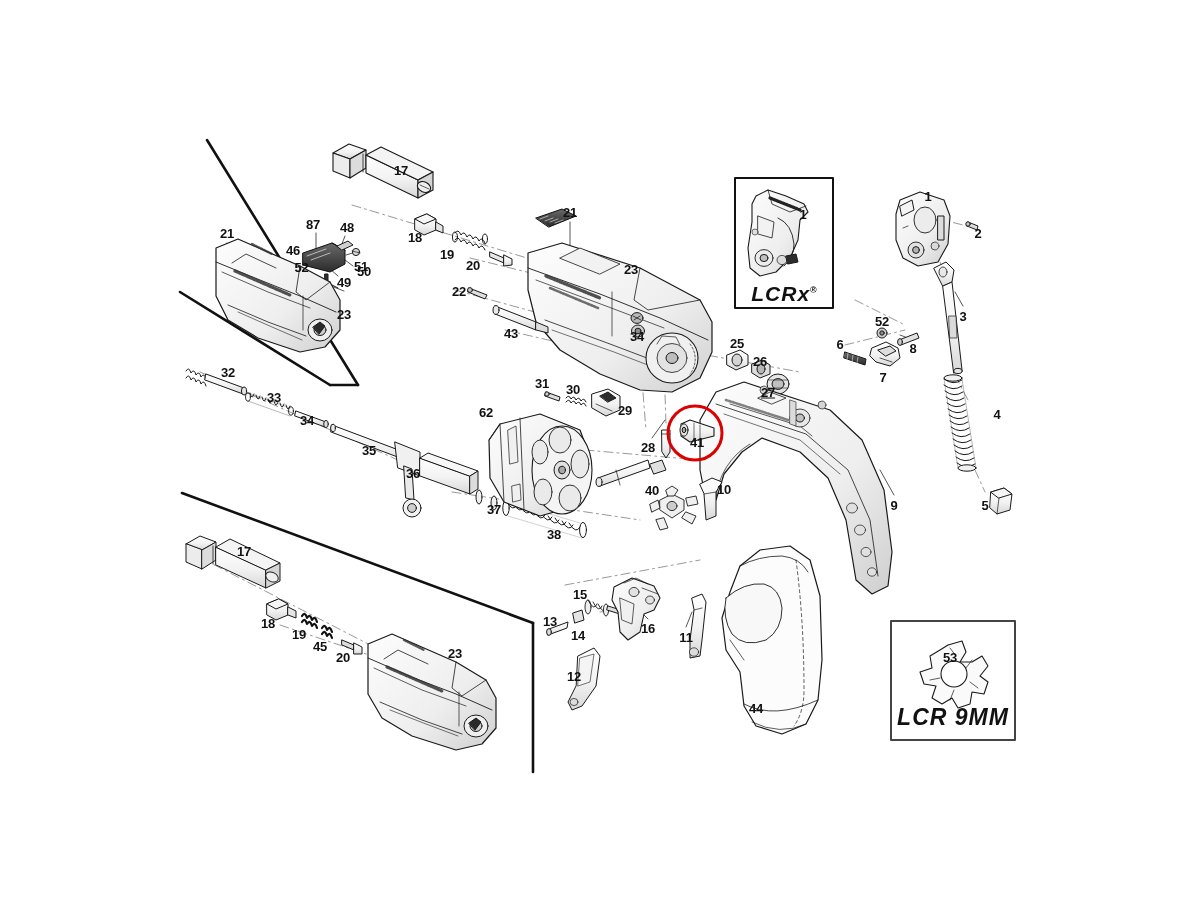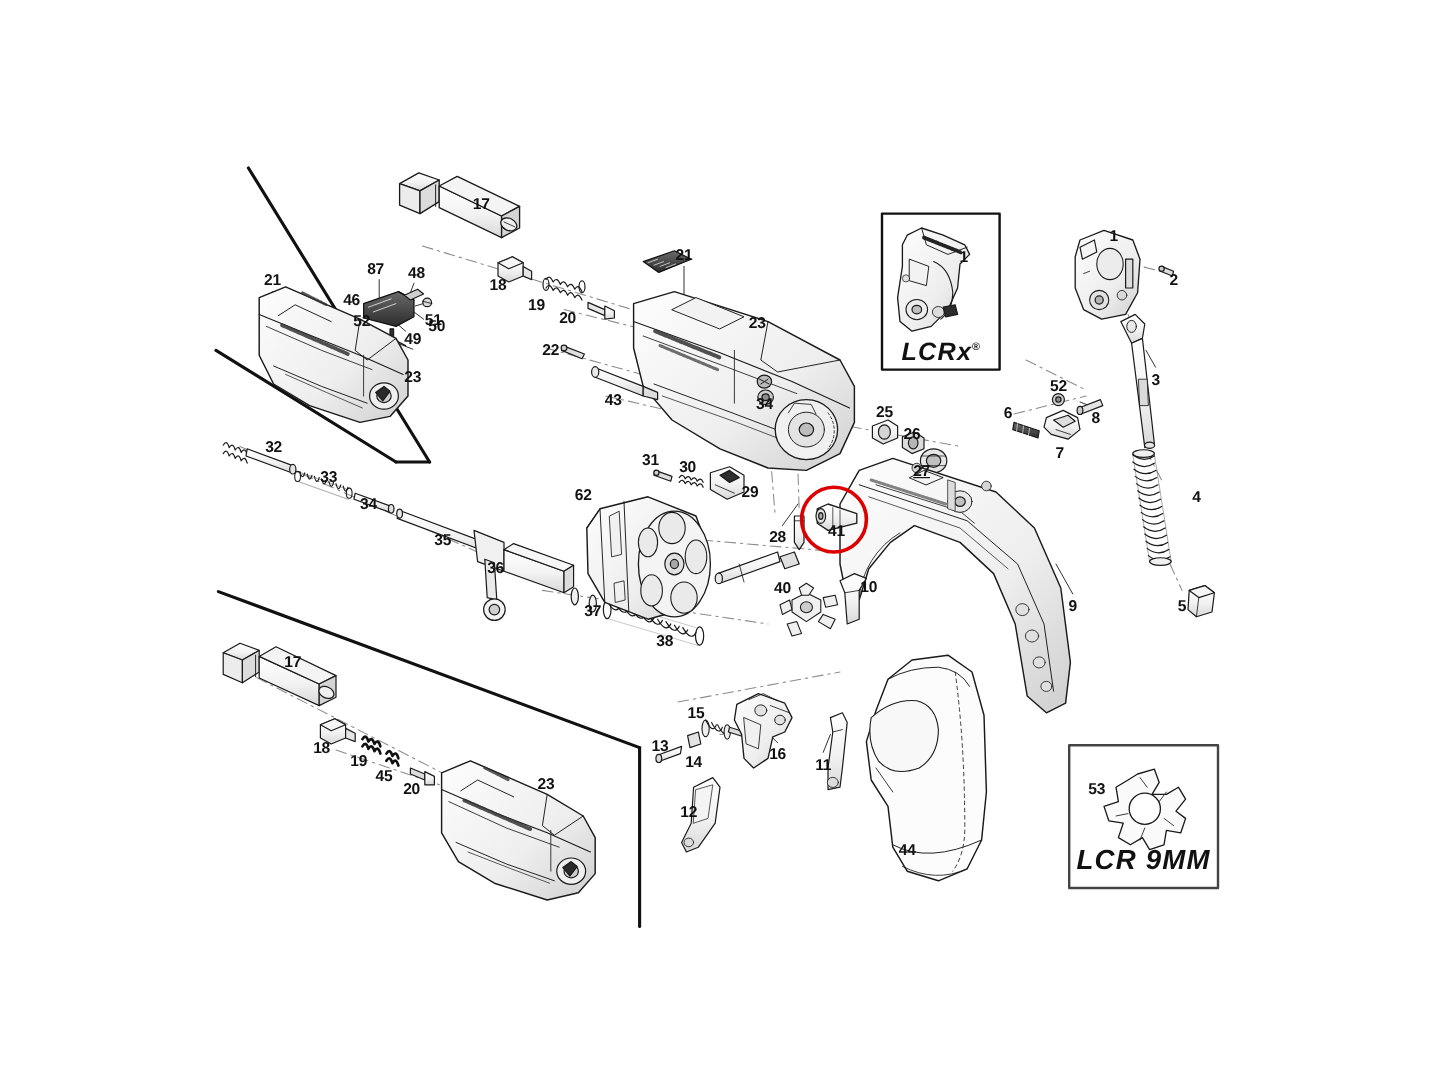--- a/index.html
+++ b/index.html
@@ -597,20 +597,20 @@
       <div class="callout" style="left: 320px; top: 646px;">45</div>
       <div class="callout" style="left: 343px; top: 657px;">20</div>
       <div class="callout" style="left: 455px; top: 653px;">23</div>
       <div class="callout" style="left: 550px; top: 621px;">13</div>
       <div class="callout" style="left: 578px; top: 635px;">14</div>
       <div class="callout" style="left: 580px; top: 594px;">15</div>
       <div class="callout" style="left: 648px; top: 628px;">16</div>
       <div class="callout" style="left: 686px; top: 637px;">11</div>
       <div class="callout" style="left: 574px; top: 676px;">12</div>
       <div class="callout" style="left: 756px; top: 708px;">44</div>
-      <div class="callout" style="left: 914px; top: 657px;">53</div>
+      <div class="callout" style="left: 950px; top: 657px;">53</div>
     </div>
 
   <div class="brandbox-label" id="lcrx-wordmark" style="left:784px;top:294px;"><span>LCRx</span><span class="sup">®</span></div>
 
   <div class="brandbox-label" id="lcr9-wordmark" style="left:953px;top:717px;">LCR 9MM</div>
 
 </div>
 
 </body></html>

